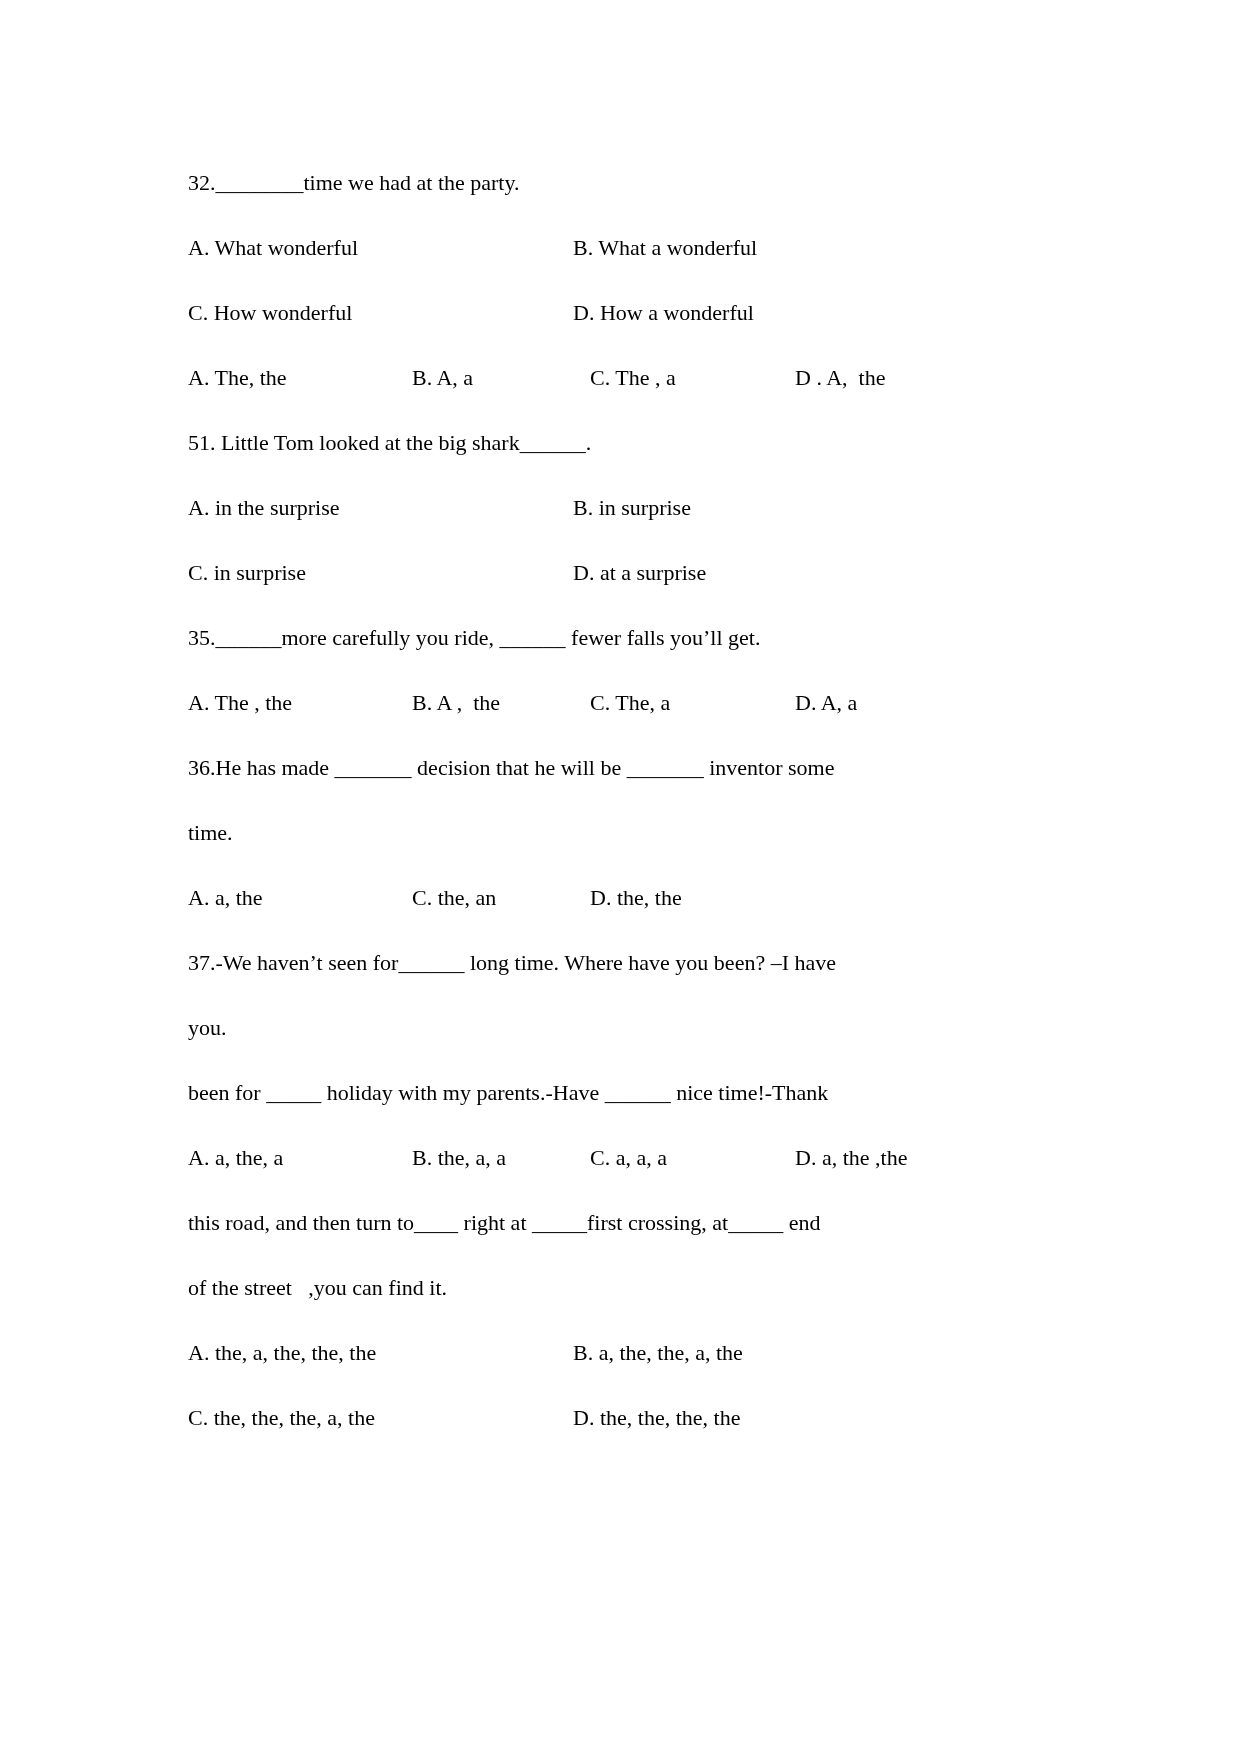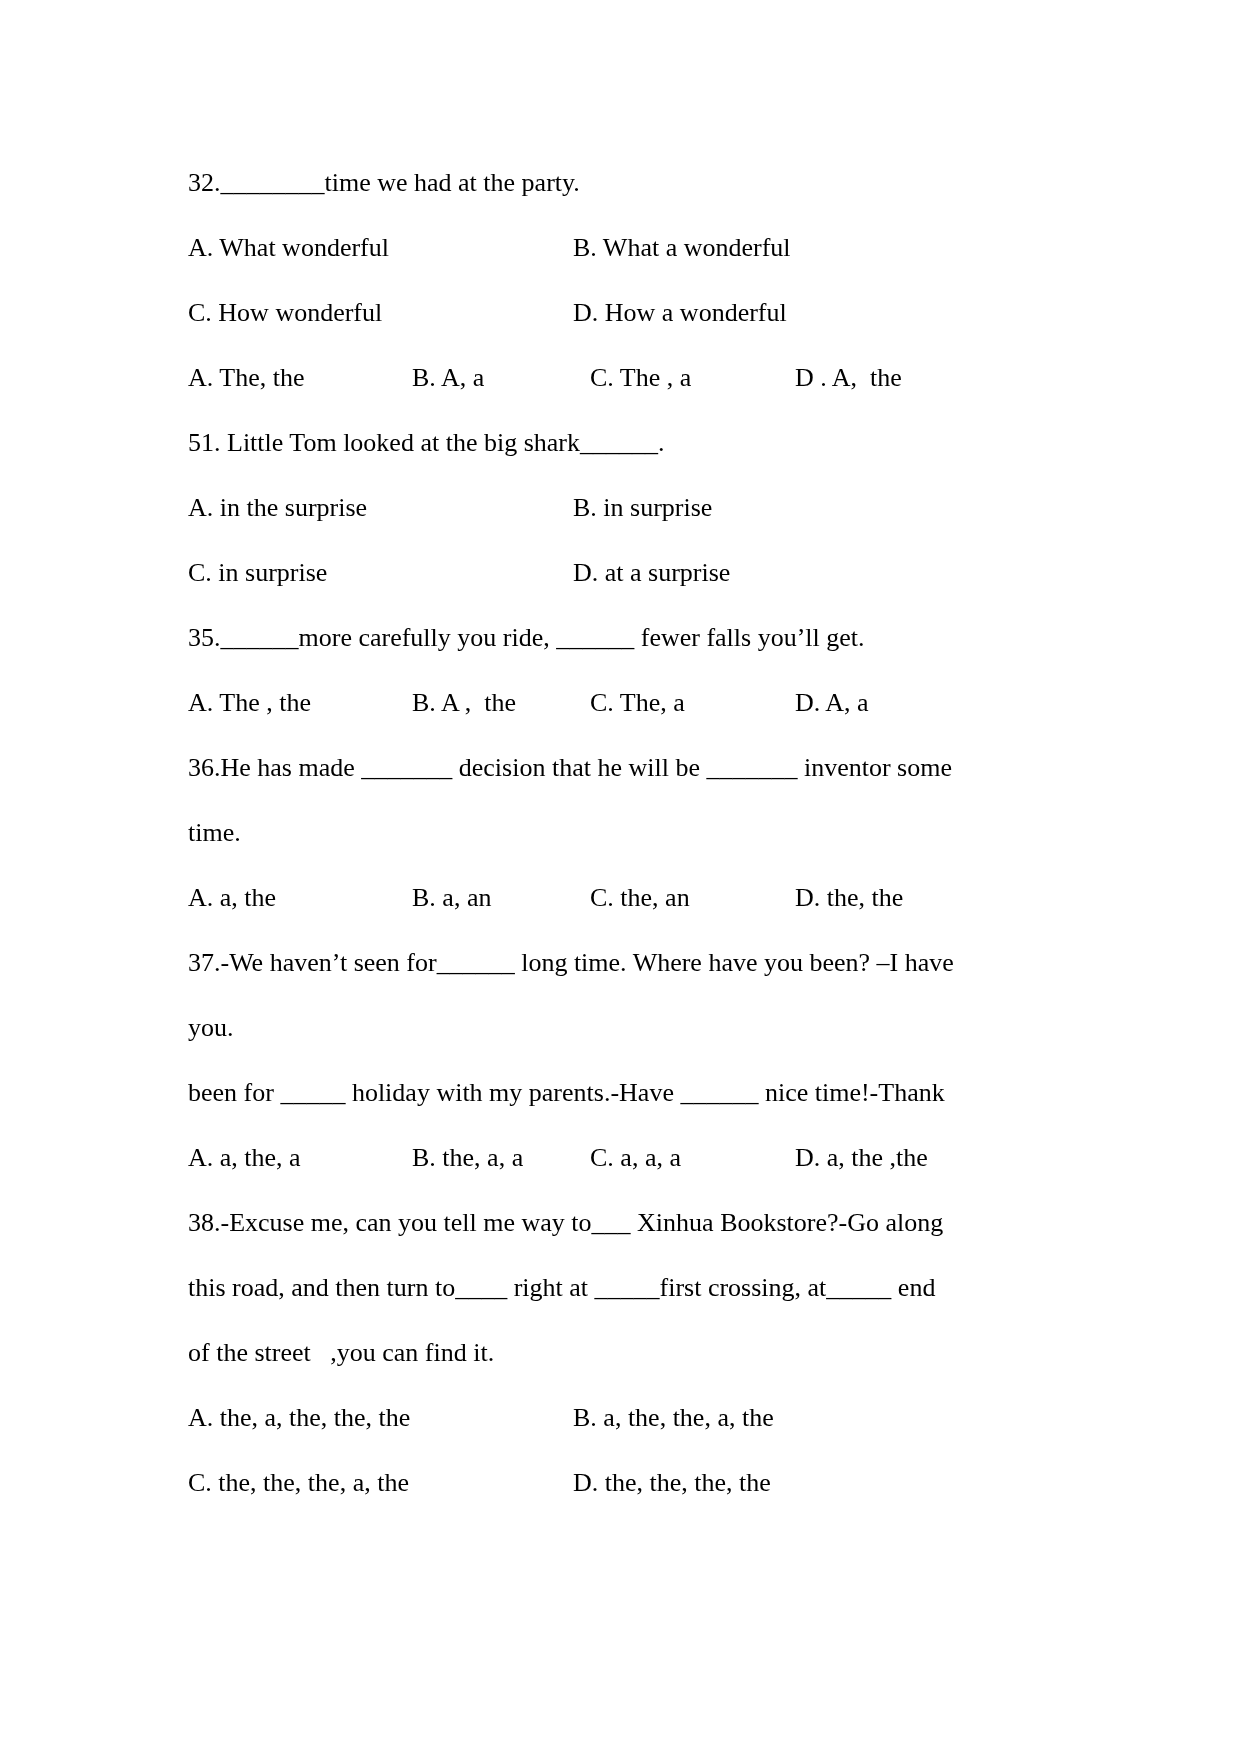--- a/index.html
+++ b/index.html
@@ -10,21 +10,21 @@
   body {
     width: 1241px;
     height: 1754px;
     overflow: hidden;
   }
   .page {
     box-sizing: border-box;
     width: 1241px;
     height: 1754px;
     font-family: "Liberation Serif", "DejaVu Serif", serif;
-    font-size: 26px;
+    font-size: 22px;
     line-height: 65px;
     color: #000000;
     padding: 150px 140px 0 188px;
   }
   .line {
     height: 65px;
     white-space: pre-wrap;
   }
   .opt-row {
     display: grid;
@@ -53,29 +53,28 @@
         <div class="line opt-row cols-2"><span class="option">A. in the surprise</span><span class="option">B. in surprise</span></div>
         <div class="line opt-row cols-2"><span class="option">C. in surprise</span><span class="option">D. at a surprise</span></div>
       </div>
       <div>
         <div class="line stem-line">35.______more carefully you ride, ______ fewer falls you’ll get.</div>
         <div class="line opt-row cols-4"><span class="option">A. The , the</span><span class="option">B. A ,  the</span><span class="option">C. The, a</span><span class="option">D. A, a</span></div>
       </div>
       <div>
         <div class="line stem-line">36.He has made _______ decision that he will be _______ inventor some</div>
         <div class="line stem-line">time.</div>
-        <div class="line opt-row cols-4"><span class="option">A. a, the</span><span class="option">B. a, an</span><span class="option">C. the, an</span><span class="option">D. the, the</span></div>
+        <div class="line opt-row cols-4"><span class="option">A. a, the</span><span class="option">C. the, an</span><span class="option">D. the, the</span></div>
       </div>
       <div>
         <div class="line stem-line">37.-We haven’t seen for______ long time. Where have you been? –I have</div>
         <div class="line stem-line">you.</div>
         <div class="line stem-line">been for _____ holiday with my parents.-Have ______ nice time!-Thank</div>
         <div class="line opt-row cols-4"><span class="option">A. a, the, a</span><span class="option">B. the, a, a</span><span class="option">C. a, a, a</span><span class="option">D. a, the ,the</span></div>
       </div>
       <div>
-        <div class="line stem-line">38.-Excuse me, can you tell me way to___ Xinhua Bookstore?-Go along</div>
         <div class="line stem-line">this road, and then turn to____ right at _____first crossing, at_____ end</div>
         <div class="line stem-line">of the street   ,you can find it.</div>
         <div class="line opt-row cols-2"><span class="option">A. the, a, the, the, the</span><span class="option">B. a, the, the, a, the</span></div>
         <div class="line opt-row cols-2"><span class="option">C. the, the, the, a, the</span><span class="option">D. the, the, the, the</span></div>
       </div>
     </div>
 </div>
 
 </body></html>

